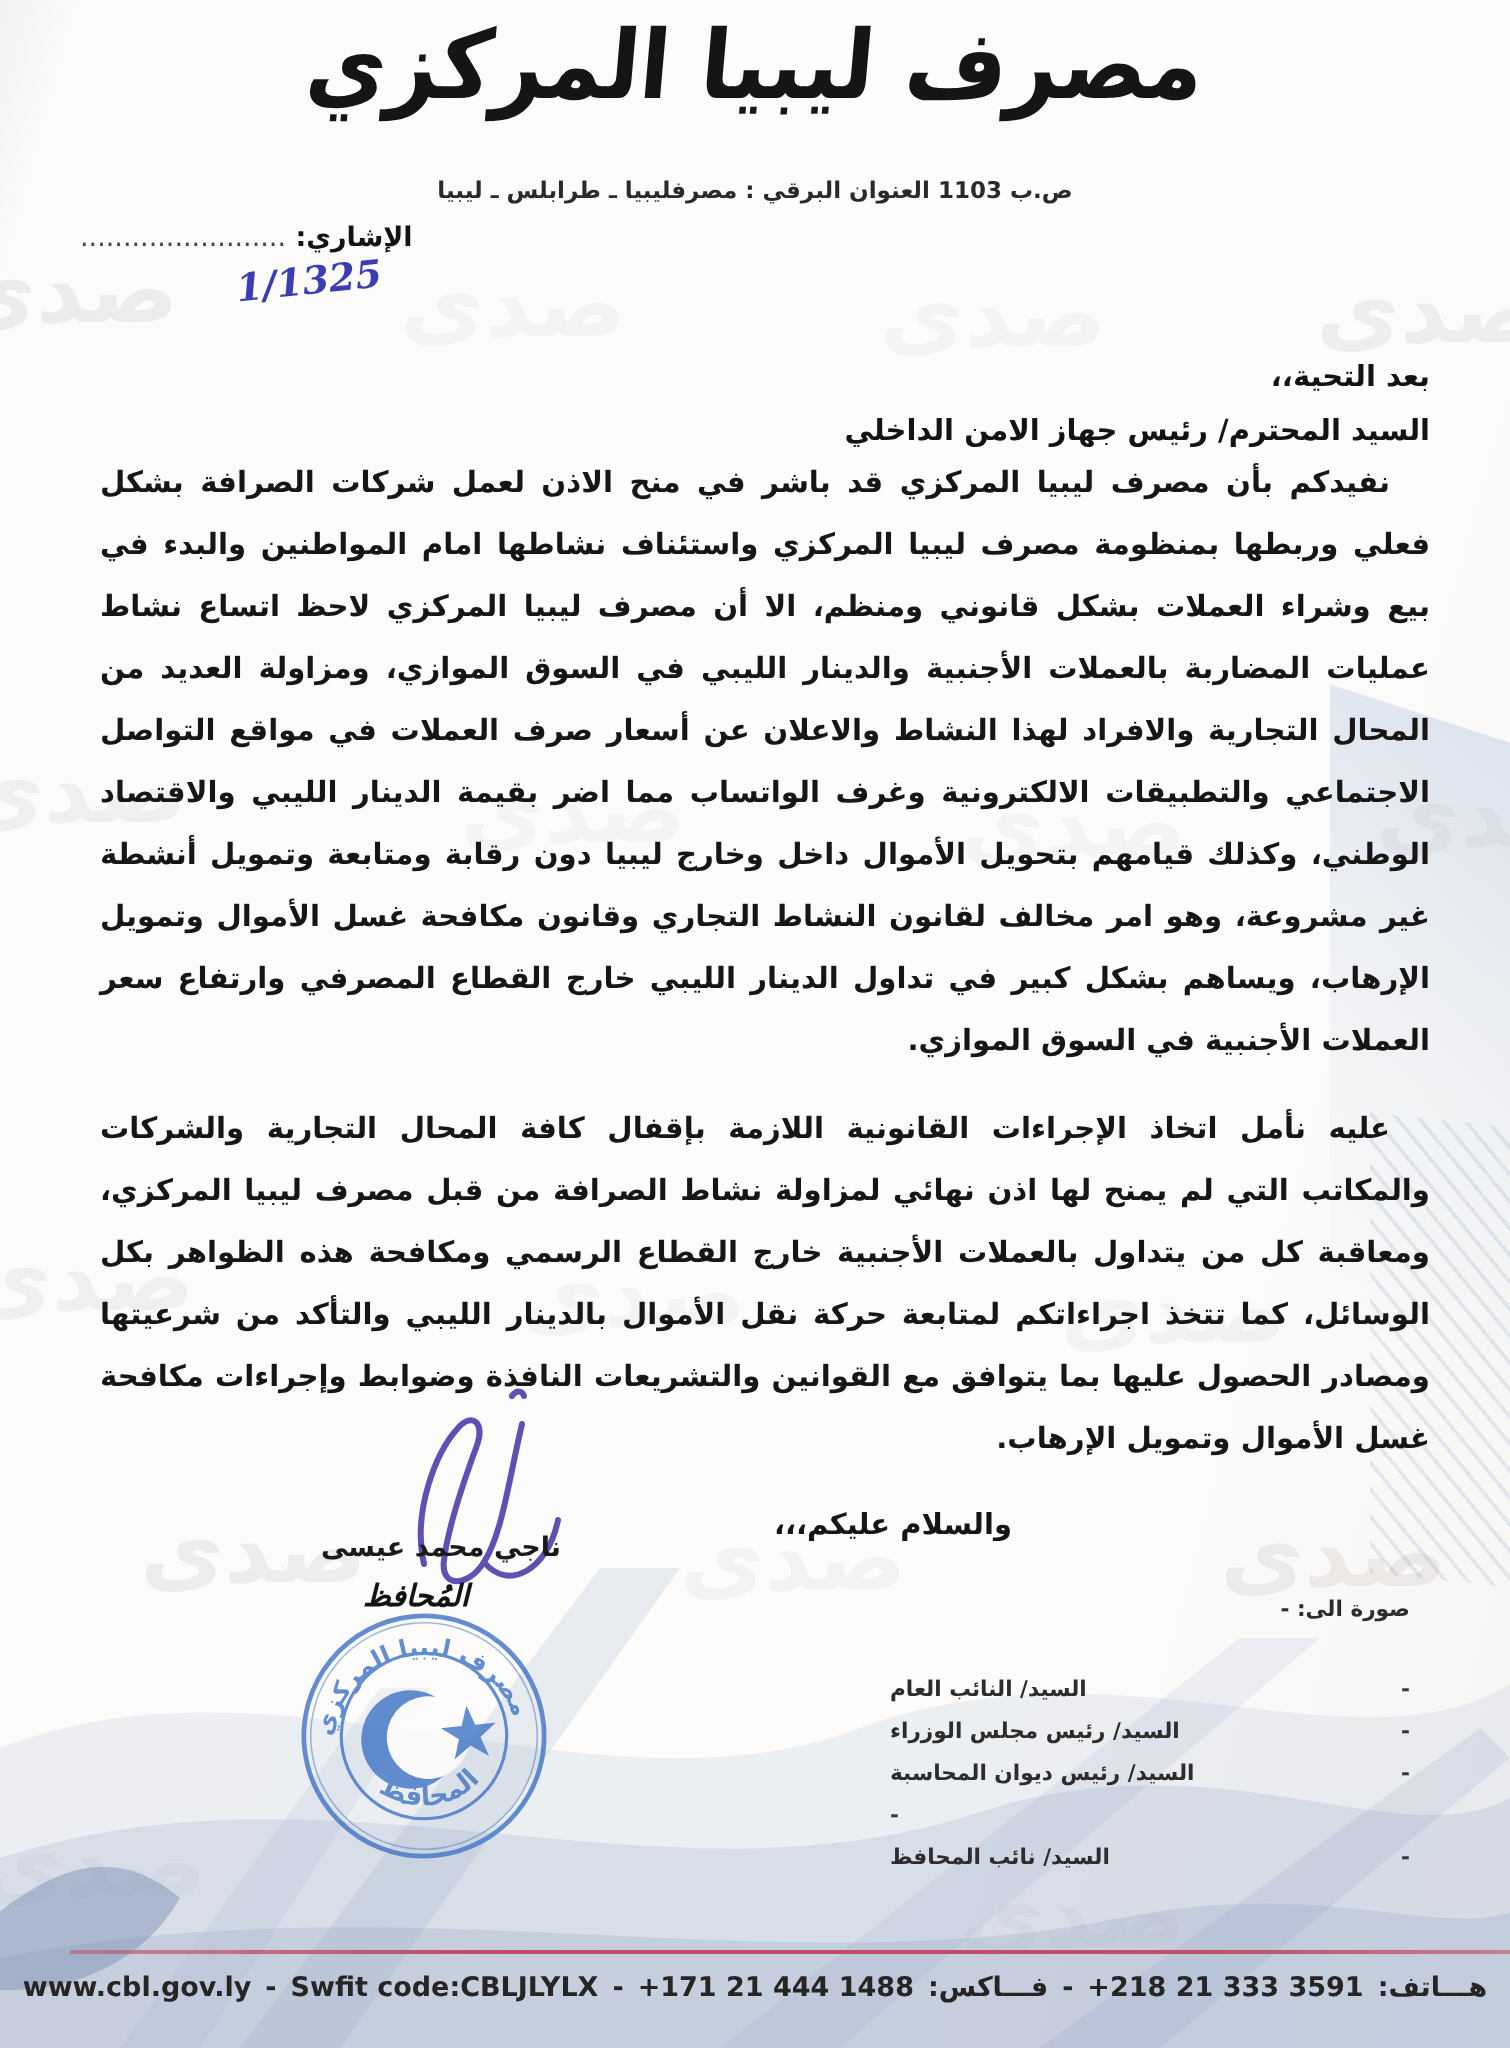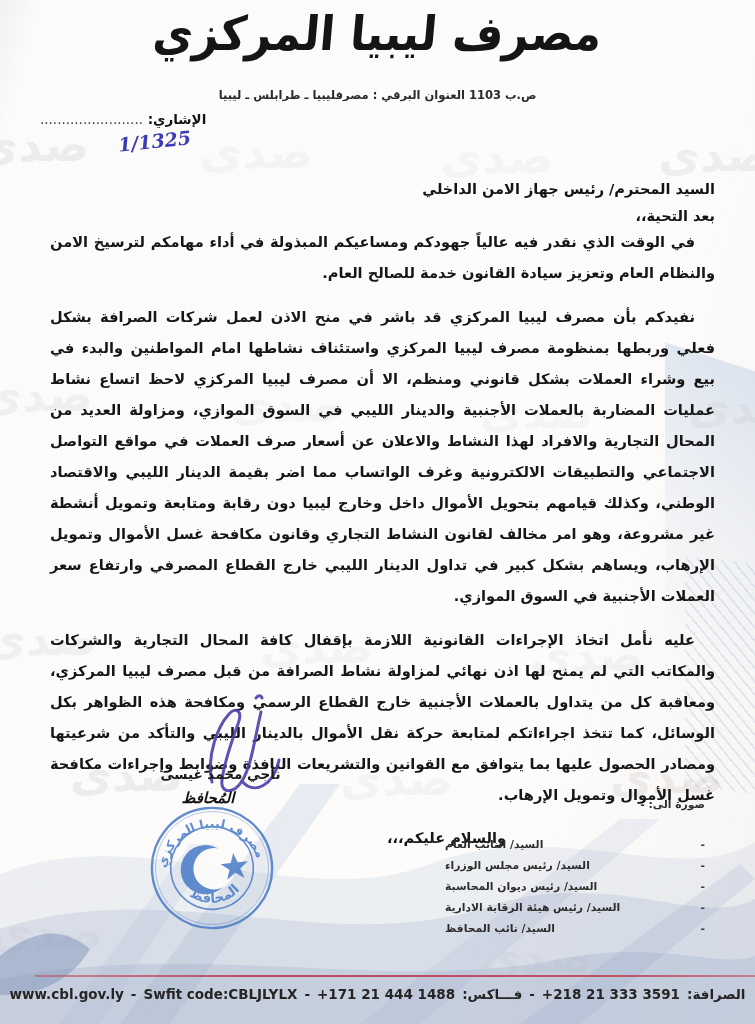--- a/index.html
+++ b/index.html
@@ -170,26 +170,25 @@
 
   <div class="meta">
     <div class="refline">
       <span>الإشاري:</span>
       <span class="dots">........................</span>
     </div>
   </div>
   <div class="ref-hand">1/1325</div>
 
   <div class="recipient">
+    <div>بعد التحية،،</div>
     <div>السيد المحترم/ رئيس جهاز الامن الداخلي</div>
-    <div>بعد التحية،،</div>
   </div>
 
   <div class="body">
-    <p>في الوقت الذي نقدر فيه عالياً جهودكم ومساعيكم المبذولة في أداء مهامكم لترسيخ الامن والنظام العام وتعزيز سيادة القانون خدمة للصالح العام.</p>
     <p>نفيدكم بأن مصرف ليبيا المركزي قد باشر في منح الاذن لعمل شركات الصرافة بشكل فعلي وربطها بمنظومة مصرف ليبيا المركزي واستئناف نشاطها امام المواطنين والبدء في بيع وشراء العملات بشكل قانوني ومنظم، الا أن مصرف ليبيا المركزي لاحظ اتساع نشاط عمليات المضاربة بالعملات الأجنبية والدينار الليبي في السوق الموازي، ومزاولة العديد من المحال التجارية والافراد لهذا النشاط والاعلان عن أسعار صرف العملات في مواقع التواصل الاجتماعي والتطبيقات الالكترونية وغرف الواتساب مما اضر بقيمة الدينار الليبي والاقتصاد الوطني، وكذلك قيامهم بتحويل الأموال داخل وخارج ليبيا دون رقابة ومتابعة وتمويل أنشطة غير مشروعة، وهو امر مخالف لقانون النشاط التجاري وقانون مكافحة غسل الأموال وتمويل الإرهاب، ويساهم بشكل كبير في تداول الدينار الليبي خارج القطاع المصرفي وارتفاع سعر العملات الأجنبية في السوق الموازي.</p>
     <p>عليه نأمل اتخاذ الإجراءات القانونية اللازمة بإقفال كافة المحال التجارية والشركات والمكاتب التي لم يمنح لها اذن نهائي لمزاولة نشاط الصرافة من قبل مصرف ليبيا المركزي، ومعاقبة كل من يتداول بالعملات الأجنبية خارج القطاع الرسمي ومكافحة هذه الظواهر بكل الوسائل، كما تتخذ اجراءاتكم لمتابعة حركة نقل الأموال بالدينار الليبي والتأكد من شرعيتها ومصادر الحصول عليها بما يتوافق مع القوانين والتشريعات النافذة وضوابط وإجراءات مكافحة غسل الأموال وتمويل الإرهاب.</p>
     <div class="closing">والسلام عليكم،،،</div>
   </div>
 
   <svg class="sig-svg" width="125" height="118" viewBox="0 0 125 118">
     <g fill="none" stroke="#4c40ad" stroke-width="3" stroke-linecap="round" opacity="0.9">
       <path d="M30,98 C24,72 36,42 47,30 C54,22 61,27 56,40 C49,59 42,80 40,96 C38,110 52,110 60,97 C69,83 72,58 79,28"></path>
       <path d="M60,97 C72,112 92,101 97,76"></path>
       <path d="M74,14 C76,11 79,11 80,14"></path>
@@ -227,35 +226,34 @@
     </div>
     <div class="cc-item">
       <span class="txt">السيد/ رئيس مجلس الوزراء</span>
       <span class="dash">-</span>
     </div>
     <div class="cc-item">
       <span class="txt">السيد/ رئيس ديوان المحاسبة</span>
       <span class="dash">-</span>
     </div>
     <div class="cc-item">
-      <span class="txt">السيد/ رئيس هيئة الرقابة الادارية</span>
       <span class="dash">-</span>
     </div>
     <div class="cc-item">
       <span class="txt">السيد/ نائب المحافظ</span>
       <span class="dash">-</span>
     </div>
   </div>
 
   <div class="rule"></div>
   <div class="footer">
     <span>www.cbl.gov.ly</span>
     <span>-</span>
     <span>Swfit code:CBLJLYLX</span>
     <span>-</span>
     <span>+171 21 444 1488</span>
     <span class="ar">فـــاكس:</span>
     <span>-</span>
     <span>+218 21 333 3591</span>
-    <span class="ar">الصرافة:</span>
+    <span class="ar">هـــاتف:</span>
   </div>
 
 </div>
 
 </body></html>

